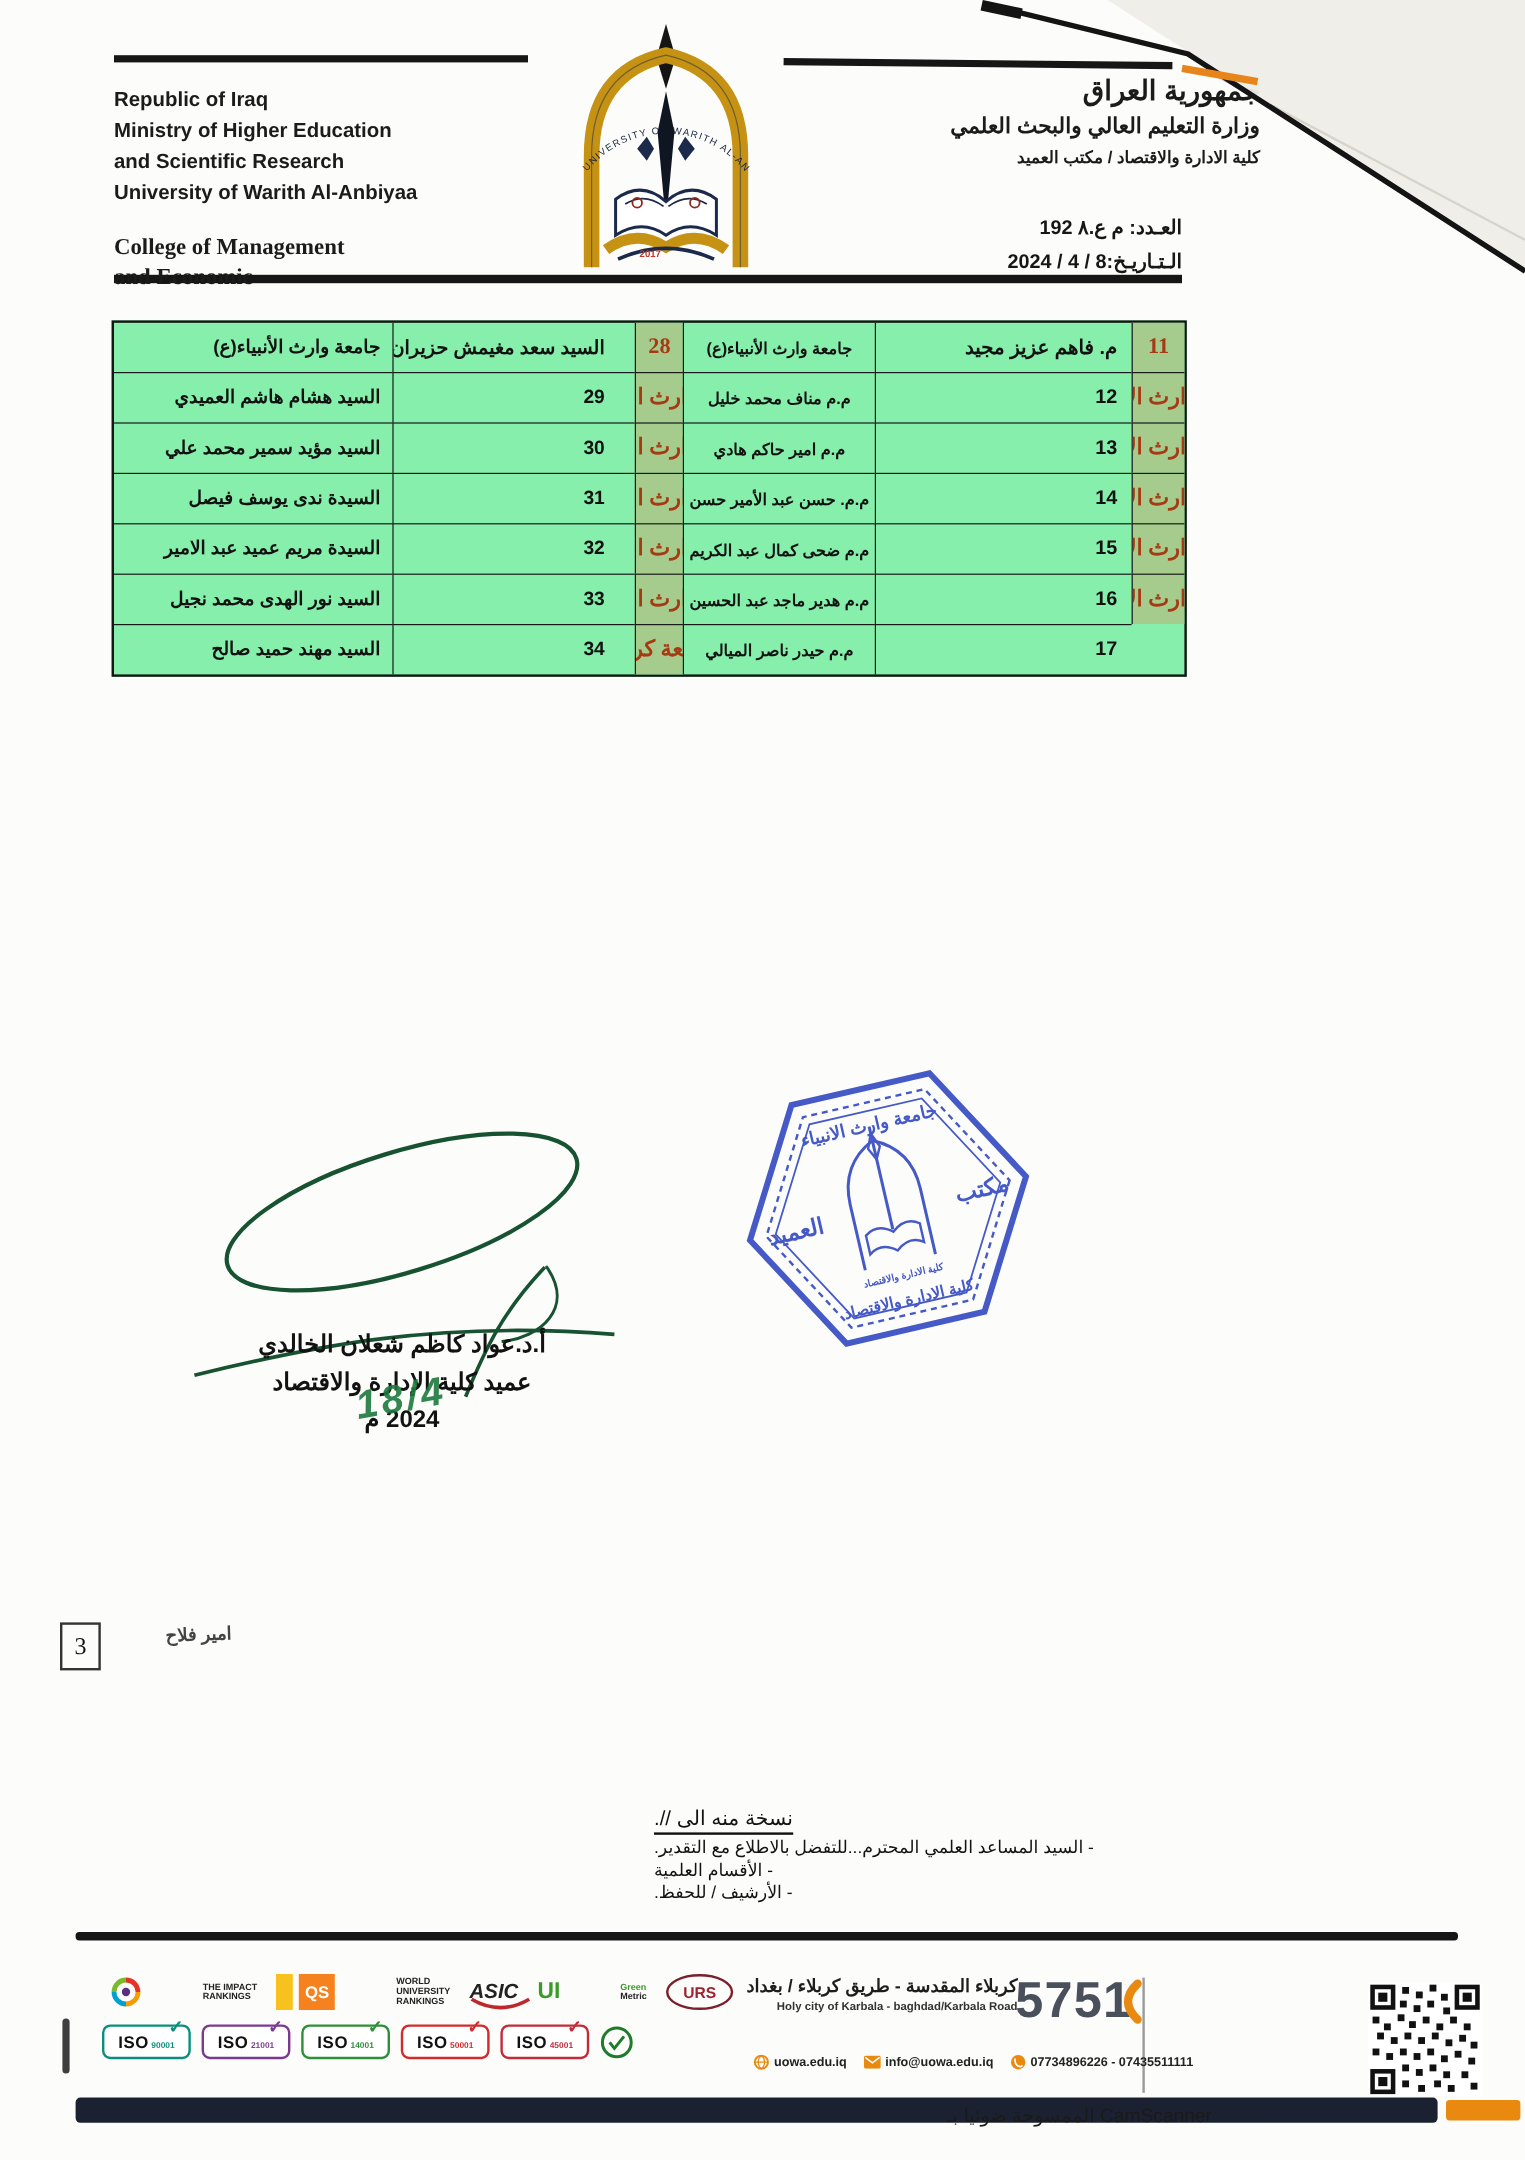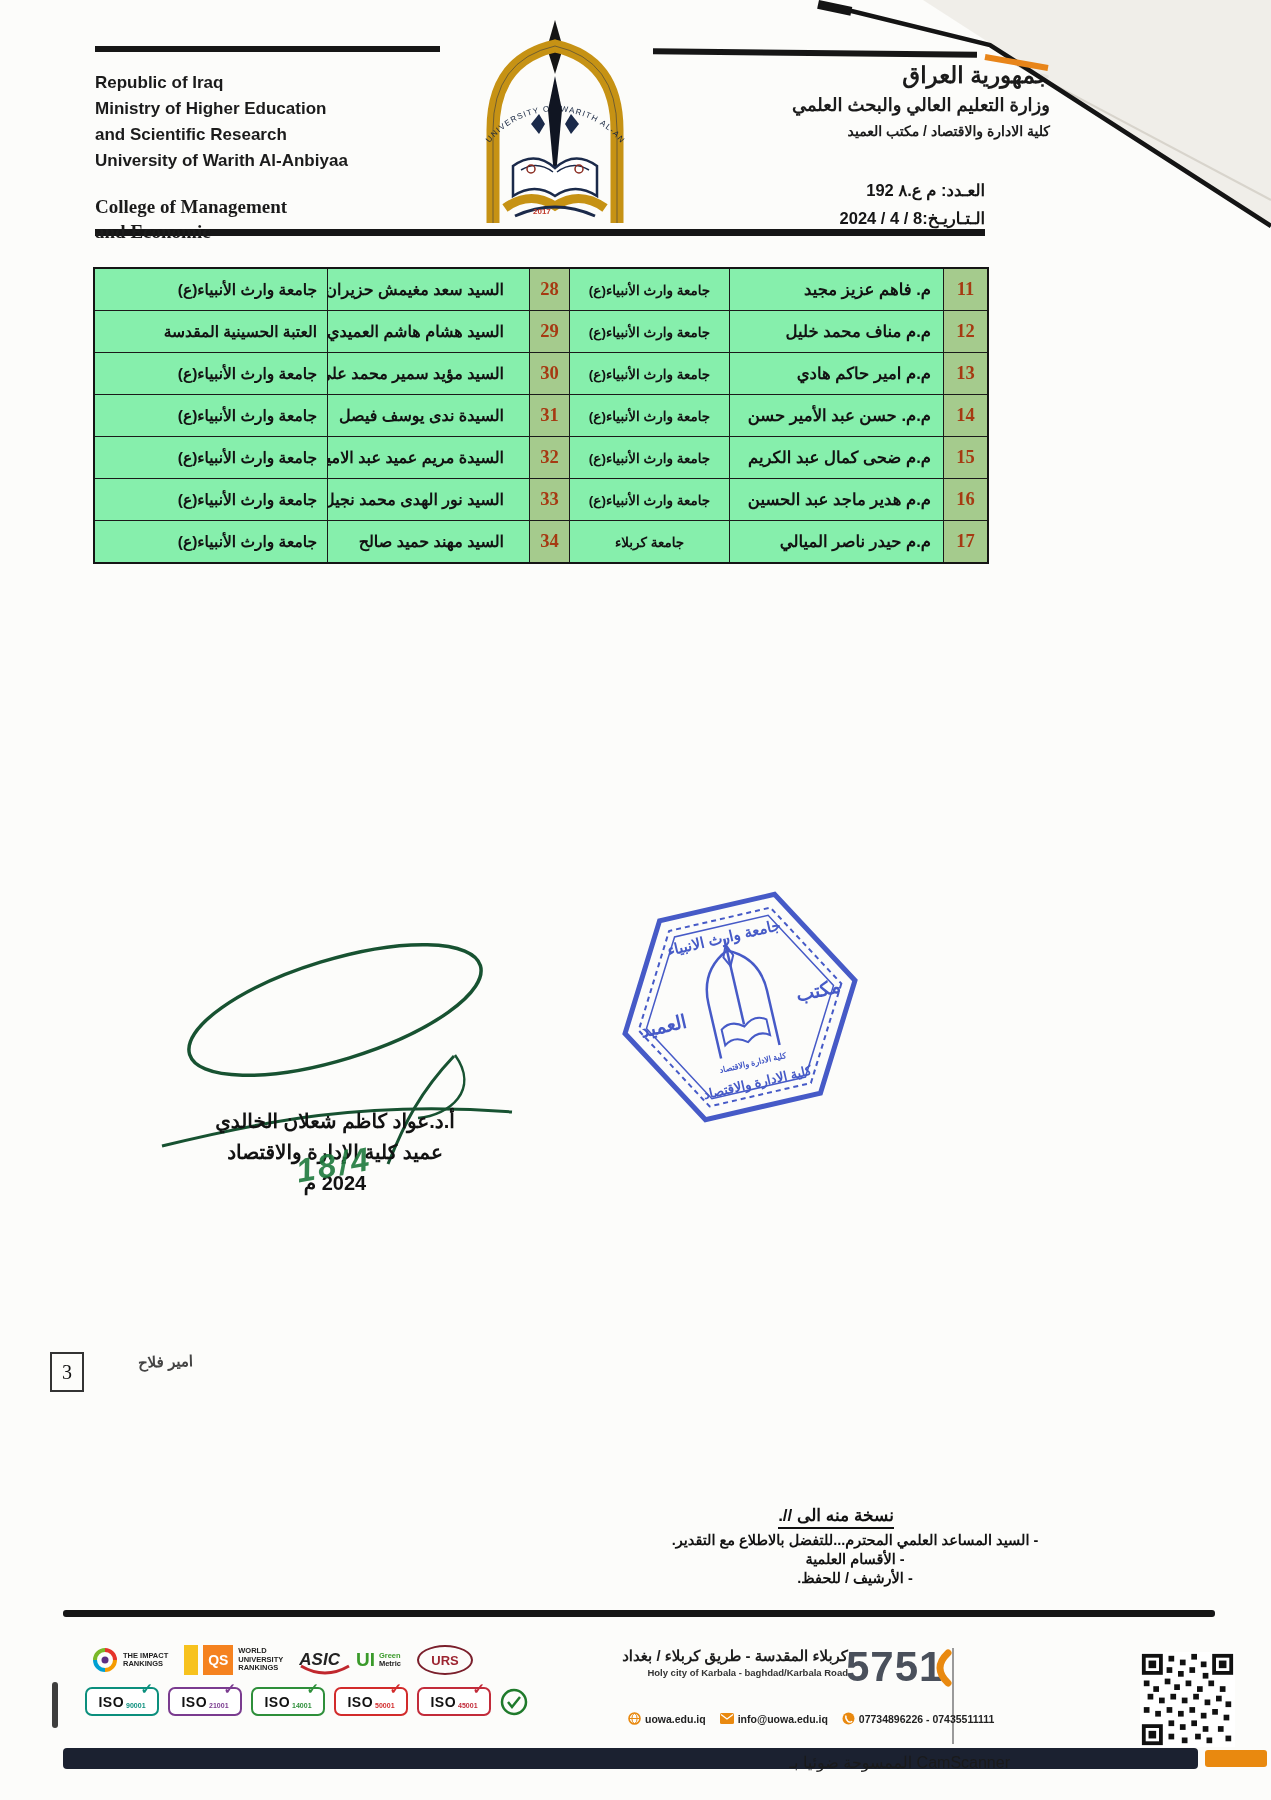--- a/index.html
+++ b/index.html
@@ -29,27 +29,27 @@
   .doc-table>div:nth-child(6n+4){font-size:13.5px;}
   .doc-table>div:nth-child(6n+5){justify-content:flex-start;padding-right:12px;font-size:16.5px;}
   .doc-table>div:nth-child(6n+3),.doc-table>div:nth-child(6n+6){
      background:#a5cb8d;color:#a63a12;font-family:"Liberation Serif",serif;font-size:18.5px;}
   
   .sig-block{left:168px;top:1106px;width:334px;text-align:center;font-weight:700;font-size:20px;
              line-height:31px;direction:rtl;z-index:4;}
   .hand-date{left:296px;top:1146px;color:#1e7a3d;font-style:italic;font-weight:700;font-size:33px;
              transform:rotate(-10deg);z-index:5;opacity:.9;letter-spacing:3px;}
   
-  .copyto{right:106px;top:1505px;width:620px;direction:rtl;text-align:center;font-weight:700;z-index:3;}
+  .copyto{right:106px;top:1505px;width:620px;direction:rtl;text-align:left;font-weight:400;z-index:3;}
   .copyto .hd{display:inline-block;font-size:17px;border-bottom:2.5px solid #111;padding-bottom:1px;
               margin-right:38px;margin-bottom:2px;}
   .copyto .item{font-size:14.5px;line-height:19px;}
   .copyto .item::before{content:"-  ";}
   
-  .ft-label{font-size:7.5px;font-weight:700;line-height:8.5px;color:#222;}
+  .ft-label{font-size:7.5px;font-weight:700;line-height:8.5px;color:#222;margin-left:46px;}
   .iso{display:flex;align-items:center;justify-content:center;gap:2px;width:70px;height:25px;
        border-radius:7px;border:2.2px solid #000;background:#fff;position:relative;}
   .iso .iso-t{font-weight:700;font-size:14px;color:#111;letter-spacing:.5px;}
   .iso .iso-n{font-weight:700;font-size:7px;margin-top:7px;}
   .iso .chk{position:absolute;top:-9px;right:4px;font-size:15px;font-weight:700;}
   .iso1{border-color:#0b8f7d}.iso1 .iso-n,.iso1 .chk{color:#0b8f7d}
   .iso2{border-color:#7a3b8f}.iso2 .iso-n,.iso2 .chk{color:#7a3b8f}
   .iso3{border-color:#2e8f3a}.iso3 .iso-n,.iso3 .chk{color:#2e8f3a}
   .iso4{border-color:#d22b2b}.iso4 .iso-n,.iso4 .chk{color:#d22b2b}
   .iso5{border-color:#c22b3a}.iso5 .iso-n,.iso5 .chk{color:#c22b3a}
@@ -130,21 +130,20 @@
   </svg>
 
   <div class="abs doc-table">
     <div>جامعة وارث الأنبياء(ع)</div>
     <div>السيد سعد مغيمش حزيران</div>
     <div>28</div>
     <div>جامعة وارث الأنبياء(ع)</div>
     <div>م. فاهم عزيز مجيد</div>
     <div>11</div>
 
-    <div>العتبة الحسينية المقدسة</div>
     <div>السيد هشام هاشم العميدي</div>
     <div>29</div>
     <div>جامعة وارث الأنبياء(ع)</div>
     <div>م.م مناف محمد خليل</div>
     <div>12</div>
 
     <div>جامعة وارث الأنبياء(ع)</div>
     <div>السيد مؤيد سمير محمد علي</div>
     <div>30</div>
     <div>جامعة وارث الأنبياء(ع)</div>

